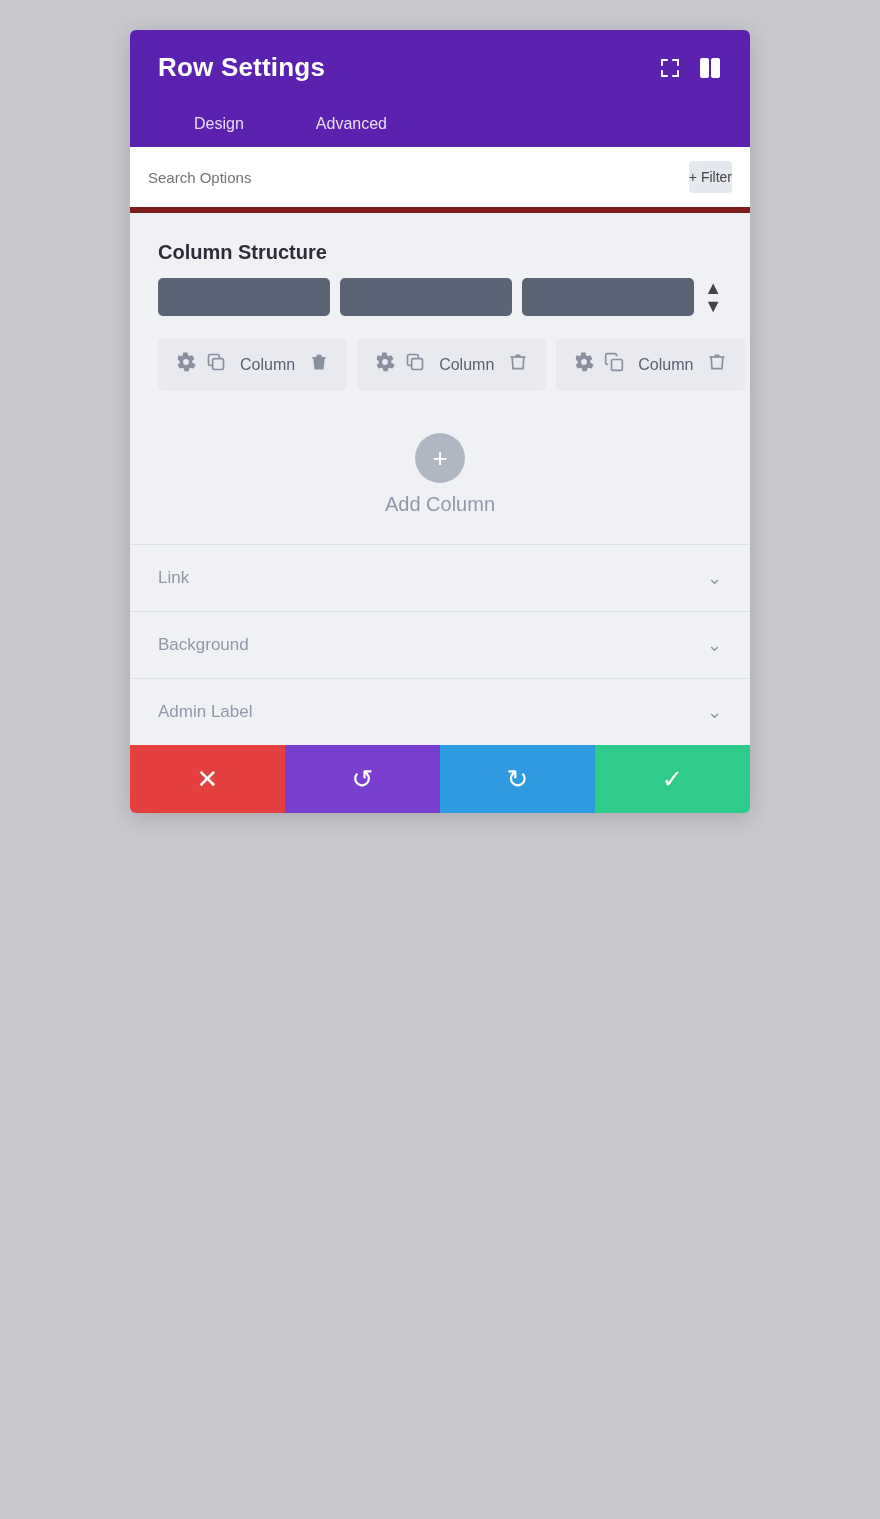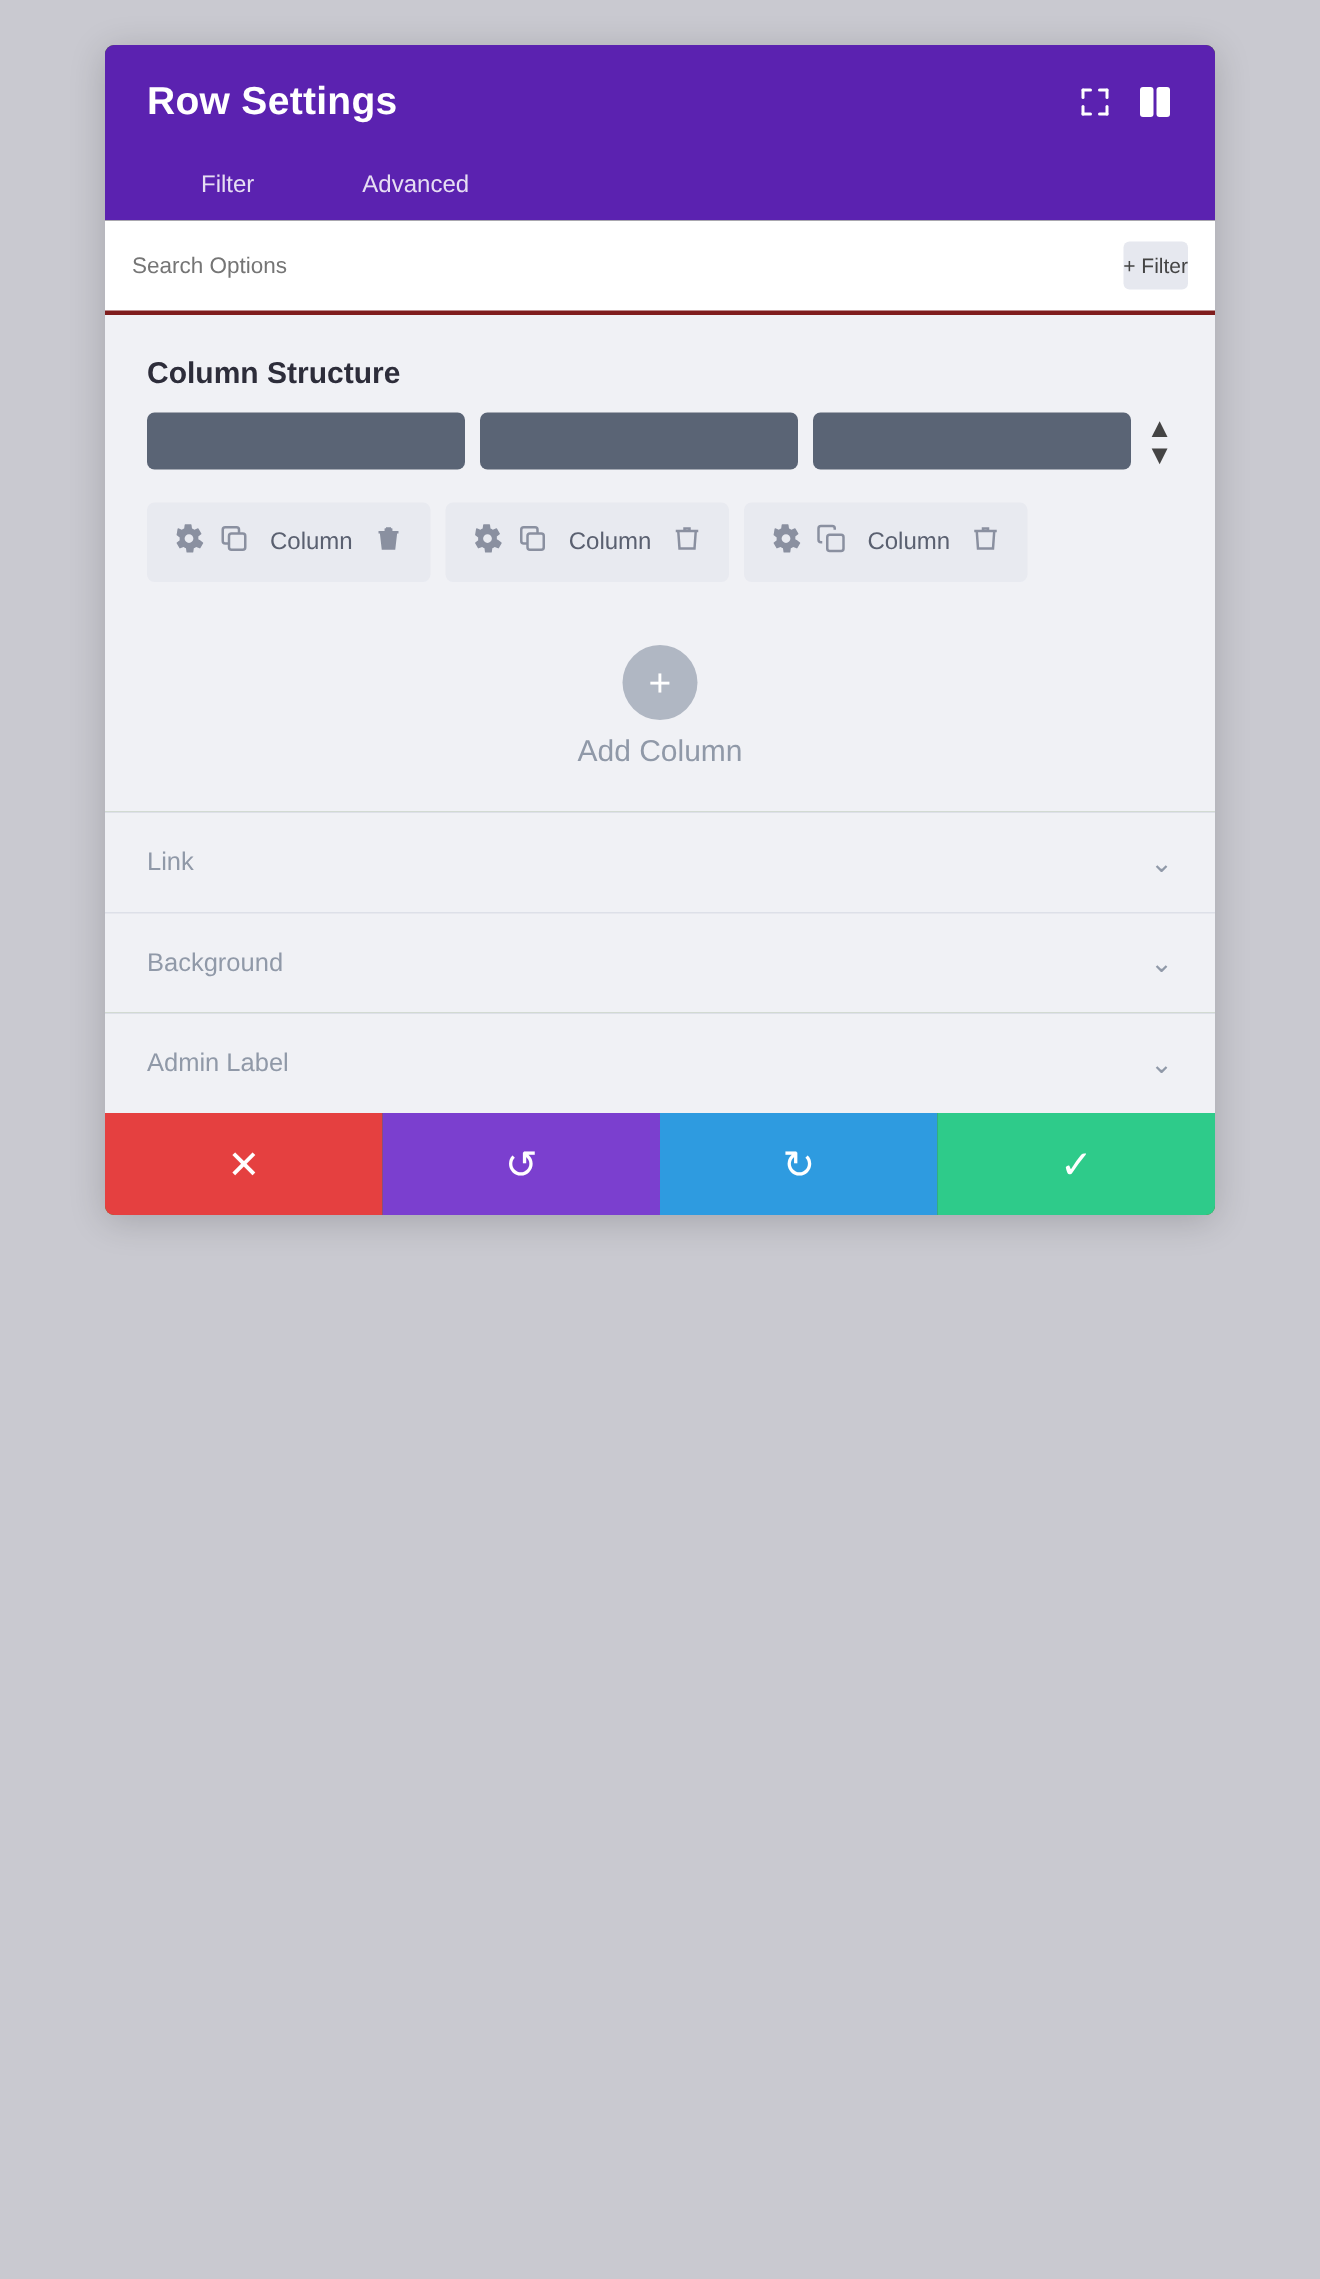--- a/index.html
+++ b/index.html
@@ -6,22 +6,22 @@
     body {
       background: #c9c9d0;
       display: flex;
       justify-content: center;
       align-items: flex-start;
       padding: 30px 20px;
       font-family: -apple-system, BlinkMacSystemFont, 'Segoe UI', sans-serif;
       min-height: 100vh;
     }
     .panel {
-      width: 740px;
-      background: #4d7c0f;
+      width: 620px;
+      background: #7dd3fc;
       border-radius: 6px;
       overflow: hidden;
       box-shadow: 0 4px 24px rgba(0,0,0,0.18);
     }
     
     .panel-header {
       background: #5b22b0;
       padding: 22px 28px 0 28px;
       display: flex;
       flex-direction: column;
@@ -67,21 +67,21 @@
       background: #7b3fcf;
       color: #fff;
     }
     
     .search-bar {
       background: #fff;
       padding: 14px 18px;
       display: flex;
       align-items: center;
       justify-content: space-between;
-      border-bottom: 3px solid #7f1d1d;
+      border-bottom: 6px solid #7f1d1d;
     }
     .search-input {
       border: none;
       background: transparent;
       font-size: 15px;
       color: #aaa;
       outline: none;
       flex: 1;
     }
     .filter-btn {
@@ -264,21 +264,21 @@
 
           <svg width="24" height="24" viewBox="0 0 24 24" fill="white">
             <rect x="2" y="2" width="9" height="20" rx="2"></rect>
             <rect x="13" y="2" width="9" height="20" rx="2"></rect>
           </svg>
         </span>
       </div>
     </div>
 
     <div class="tabs">
-      <div class="tab">Filter</div>
+      <div class="tab">Design</div>
       <div class="tab">Advanced</div>
     </div>
   </div>
 
   <div class="search-bar">
     <input class="search-input" type="text" placeholder="Search Options" style="">
     <button class="filter-btn">+ Filter</button>
   </div>
 
   <div class="panel-content">

